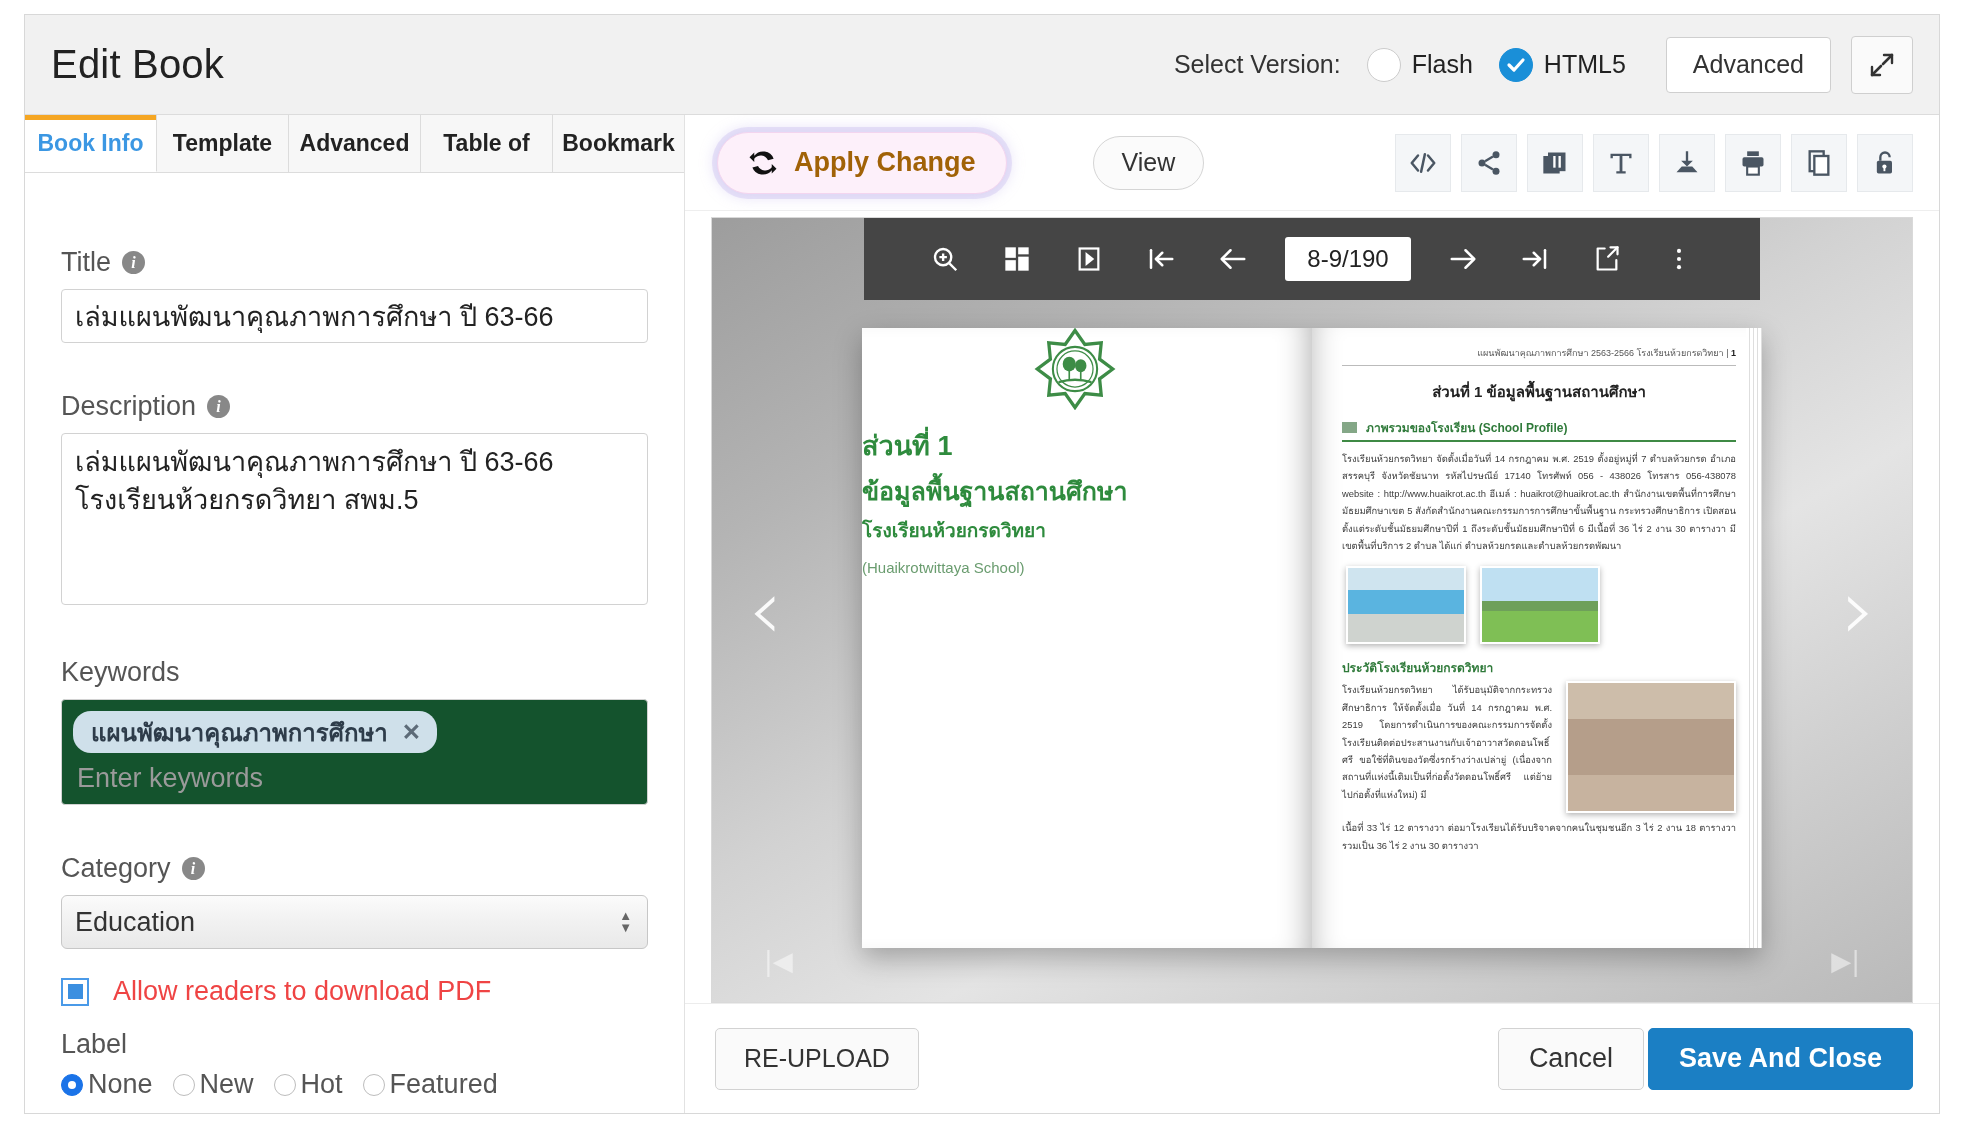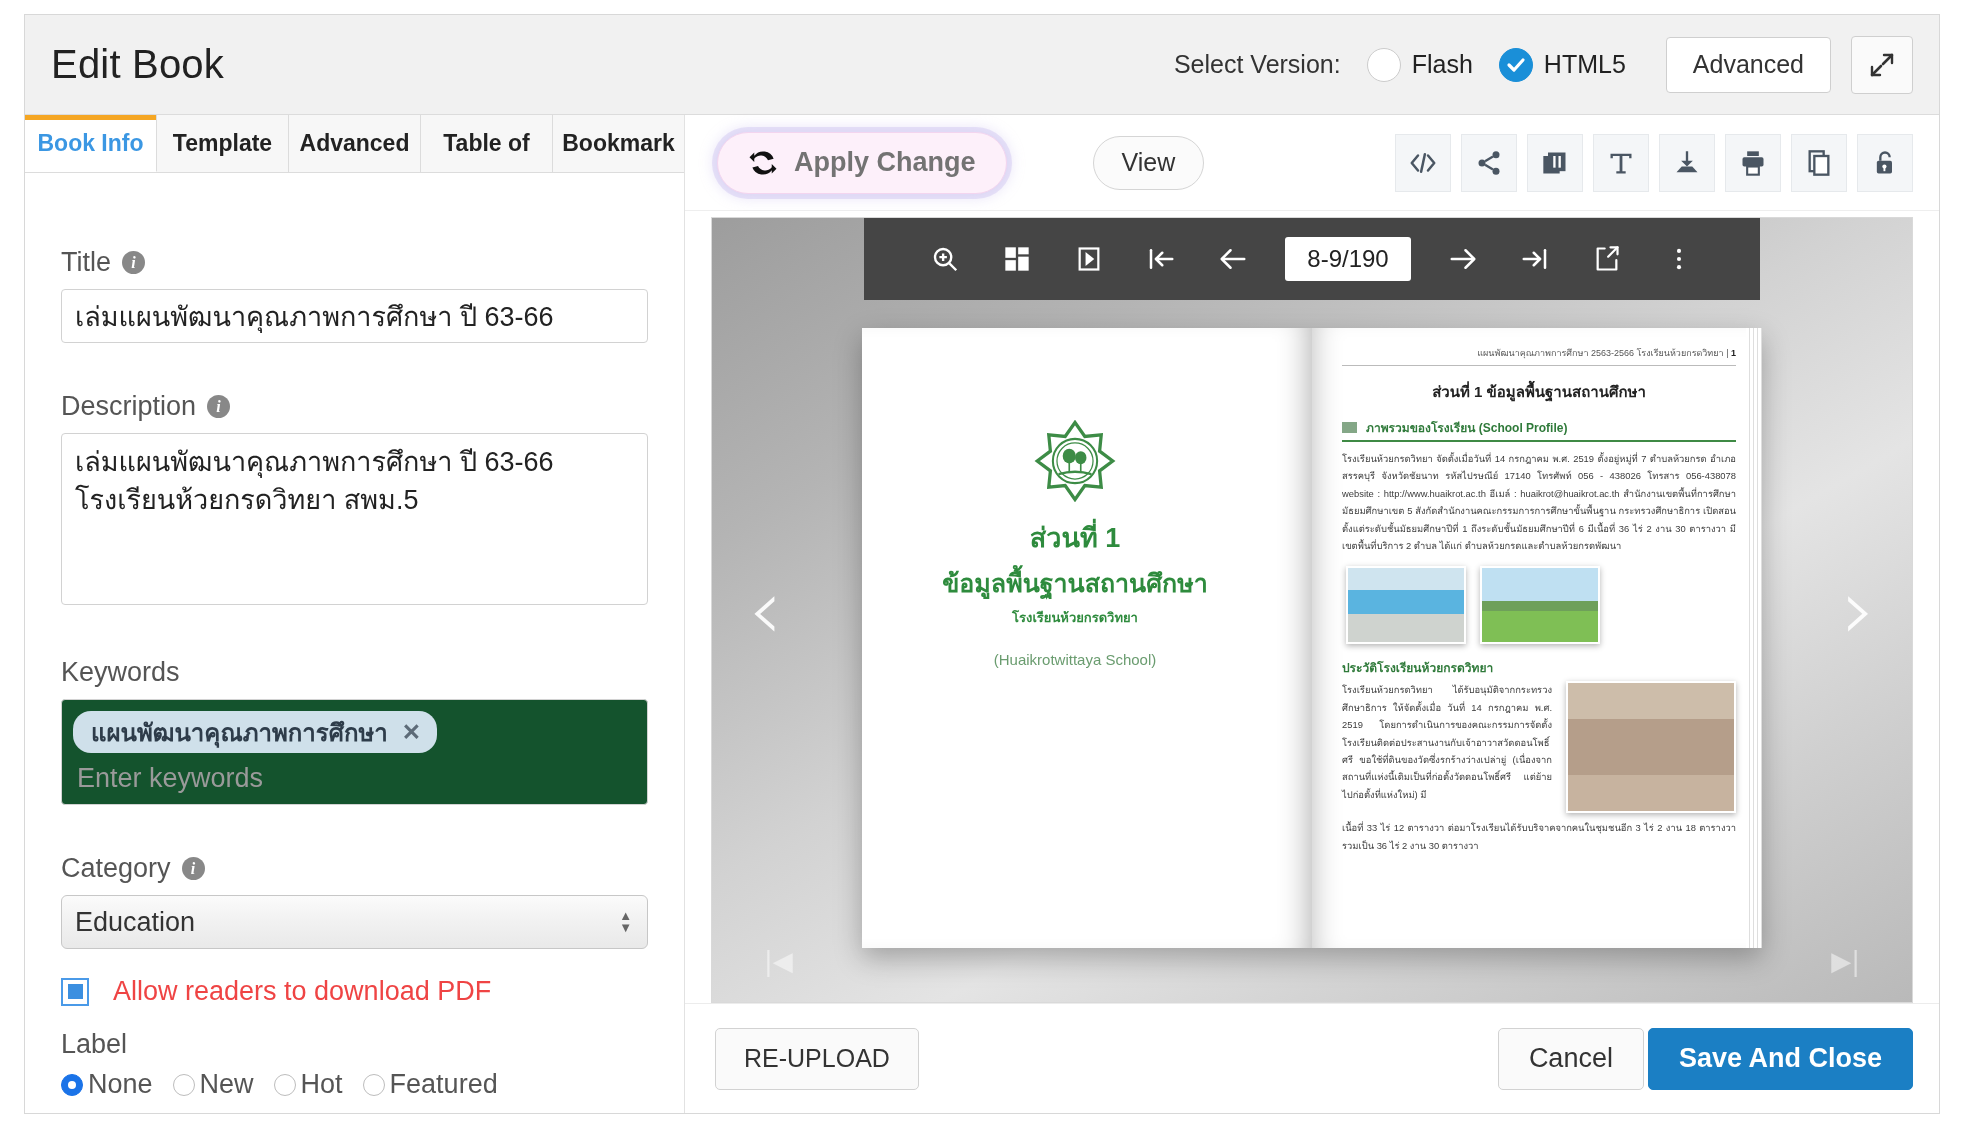--- a/index.html
+++ b/index.html
@@ -271,21 +271,21 @@
     border-bottom: 1px solid #eee;
   }
   .apply-btn {
     height: 62px;
     padding: 0 30px;
     border-radius: 31px;
     background: #fdf0fa;
     border: 1px solid #f3d5ef;
     box-shadow: 0 0 0 5px rgba(190,175,235,.30), 0 0 14px 4px rgba(190,175,235,.35);
     display: flex; align-items: center;
-    font-size: 27px; font-weight: bold; color: #737373;
+    font-size: 27px; font-weight: bold; color: #a16207;
     cursor: pointer;
   }
   .apply-btn .sync { margin-right: 16px; display:flex; }
   .view-btn {
     height: 54px;
     padding: 0 28px;
     border: 1px solid #d5d5d5;
     border-radius: 27px;
     background: #fbfbfb;
     font-size: 25px;
@@ -353,25 +353,25 @@
   }
   .page.left { box-shadow: inset -26px 0 30px -22px rgba(0,0,0,.30); }
   .page.right { box-shadow: inset 22px 0 28px -20px rgba(0,0,0,.25); }
   .page.right::after {
     content:"";
     position:absolute; right:0; top:0; bottom:0; width: 16px;
     background: repeating-linear-gradient(to right,#ffffff 0 3px,#dedede 3px 4px);
   }
 
   
-  .lp-inner { padding-top: 92px; text-align: center; padding-right: 24px; }
+  .lp-inner { text-align: left; padding-right: 24px; }
   .crest { width: 82px; height: 82px; margin: 0 auto 14px auto; position: relative; }
   .lp-t1 { font-size: 27px; color: #2e8b3d; font-weight: bold; margin-bottom: 4px; }
   .lp-t2 { font-size: 25px; color: #2e8b3d; font-weight: bold; margin-bottom: 4px; }
-  .lp-t3 { font-size: 13px; color: #2e8b3d; font-weight: bold; margin-bottom: 23px; }
+  .lp-t3 { font-size: 19px; color: #2e8b3d; font-weight: bold; margin-bottom: 14px; }
   .lp-t4 { font-size: 15px; color: #6a9c6f; }
 
   
   .rp-inner { padding: 18px 26px 0 30px; }
   .rp-header { font-size: 9px; color: #555; text-align: right; border-bottom: 1px solid #bbb; padding-bottom: 5px; }
   .rp-header b { color: #222; }
   .rp-title { font-size: 15px; font-weight: bold; color: #222; text-align: center; margin: 14px 0 14px 0; }
   .rp-sec { display:flex; align-items:center; gap:9px; margin-bottom: 3px; }
   .rp-sec-ico { width: 15px; height: 11px; background: #5b8a5f; opacity: .75; }
   .rp-sec-t { font-size: 12px; font-weight: bold; color: #2f7a3a; }

